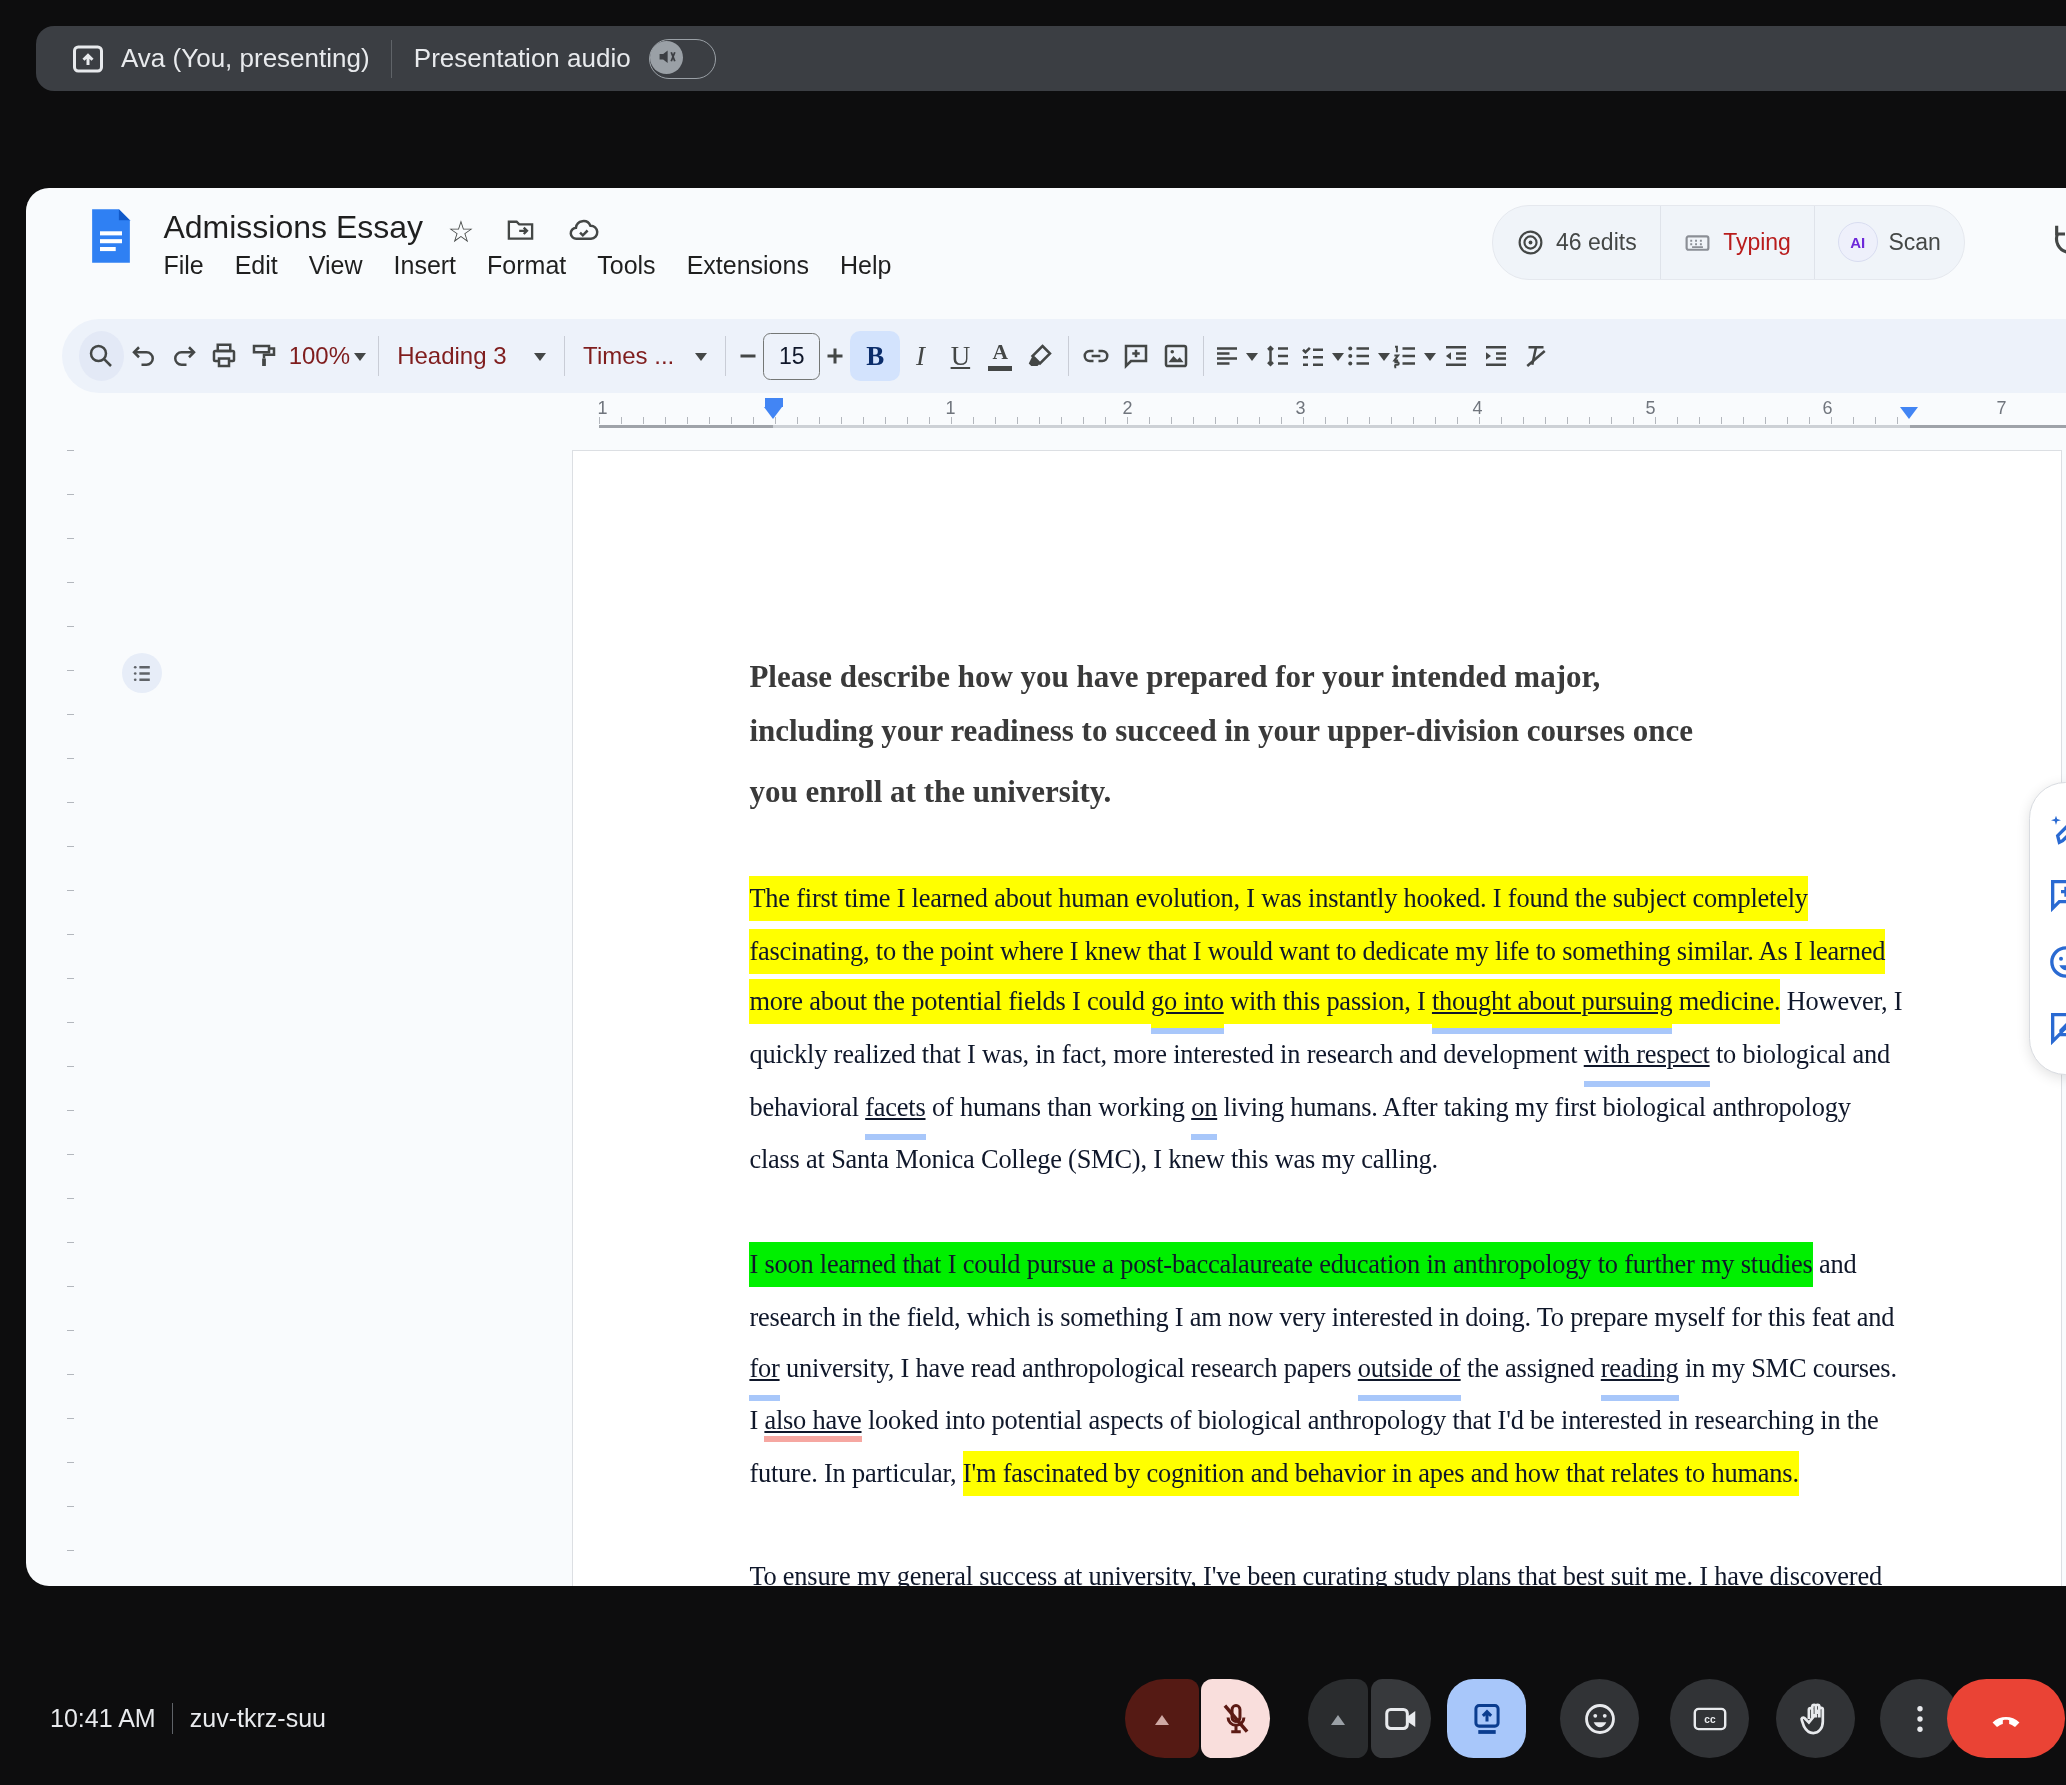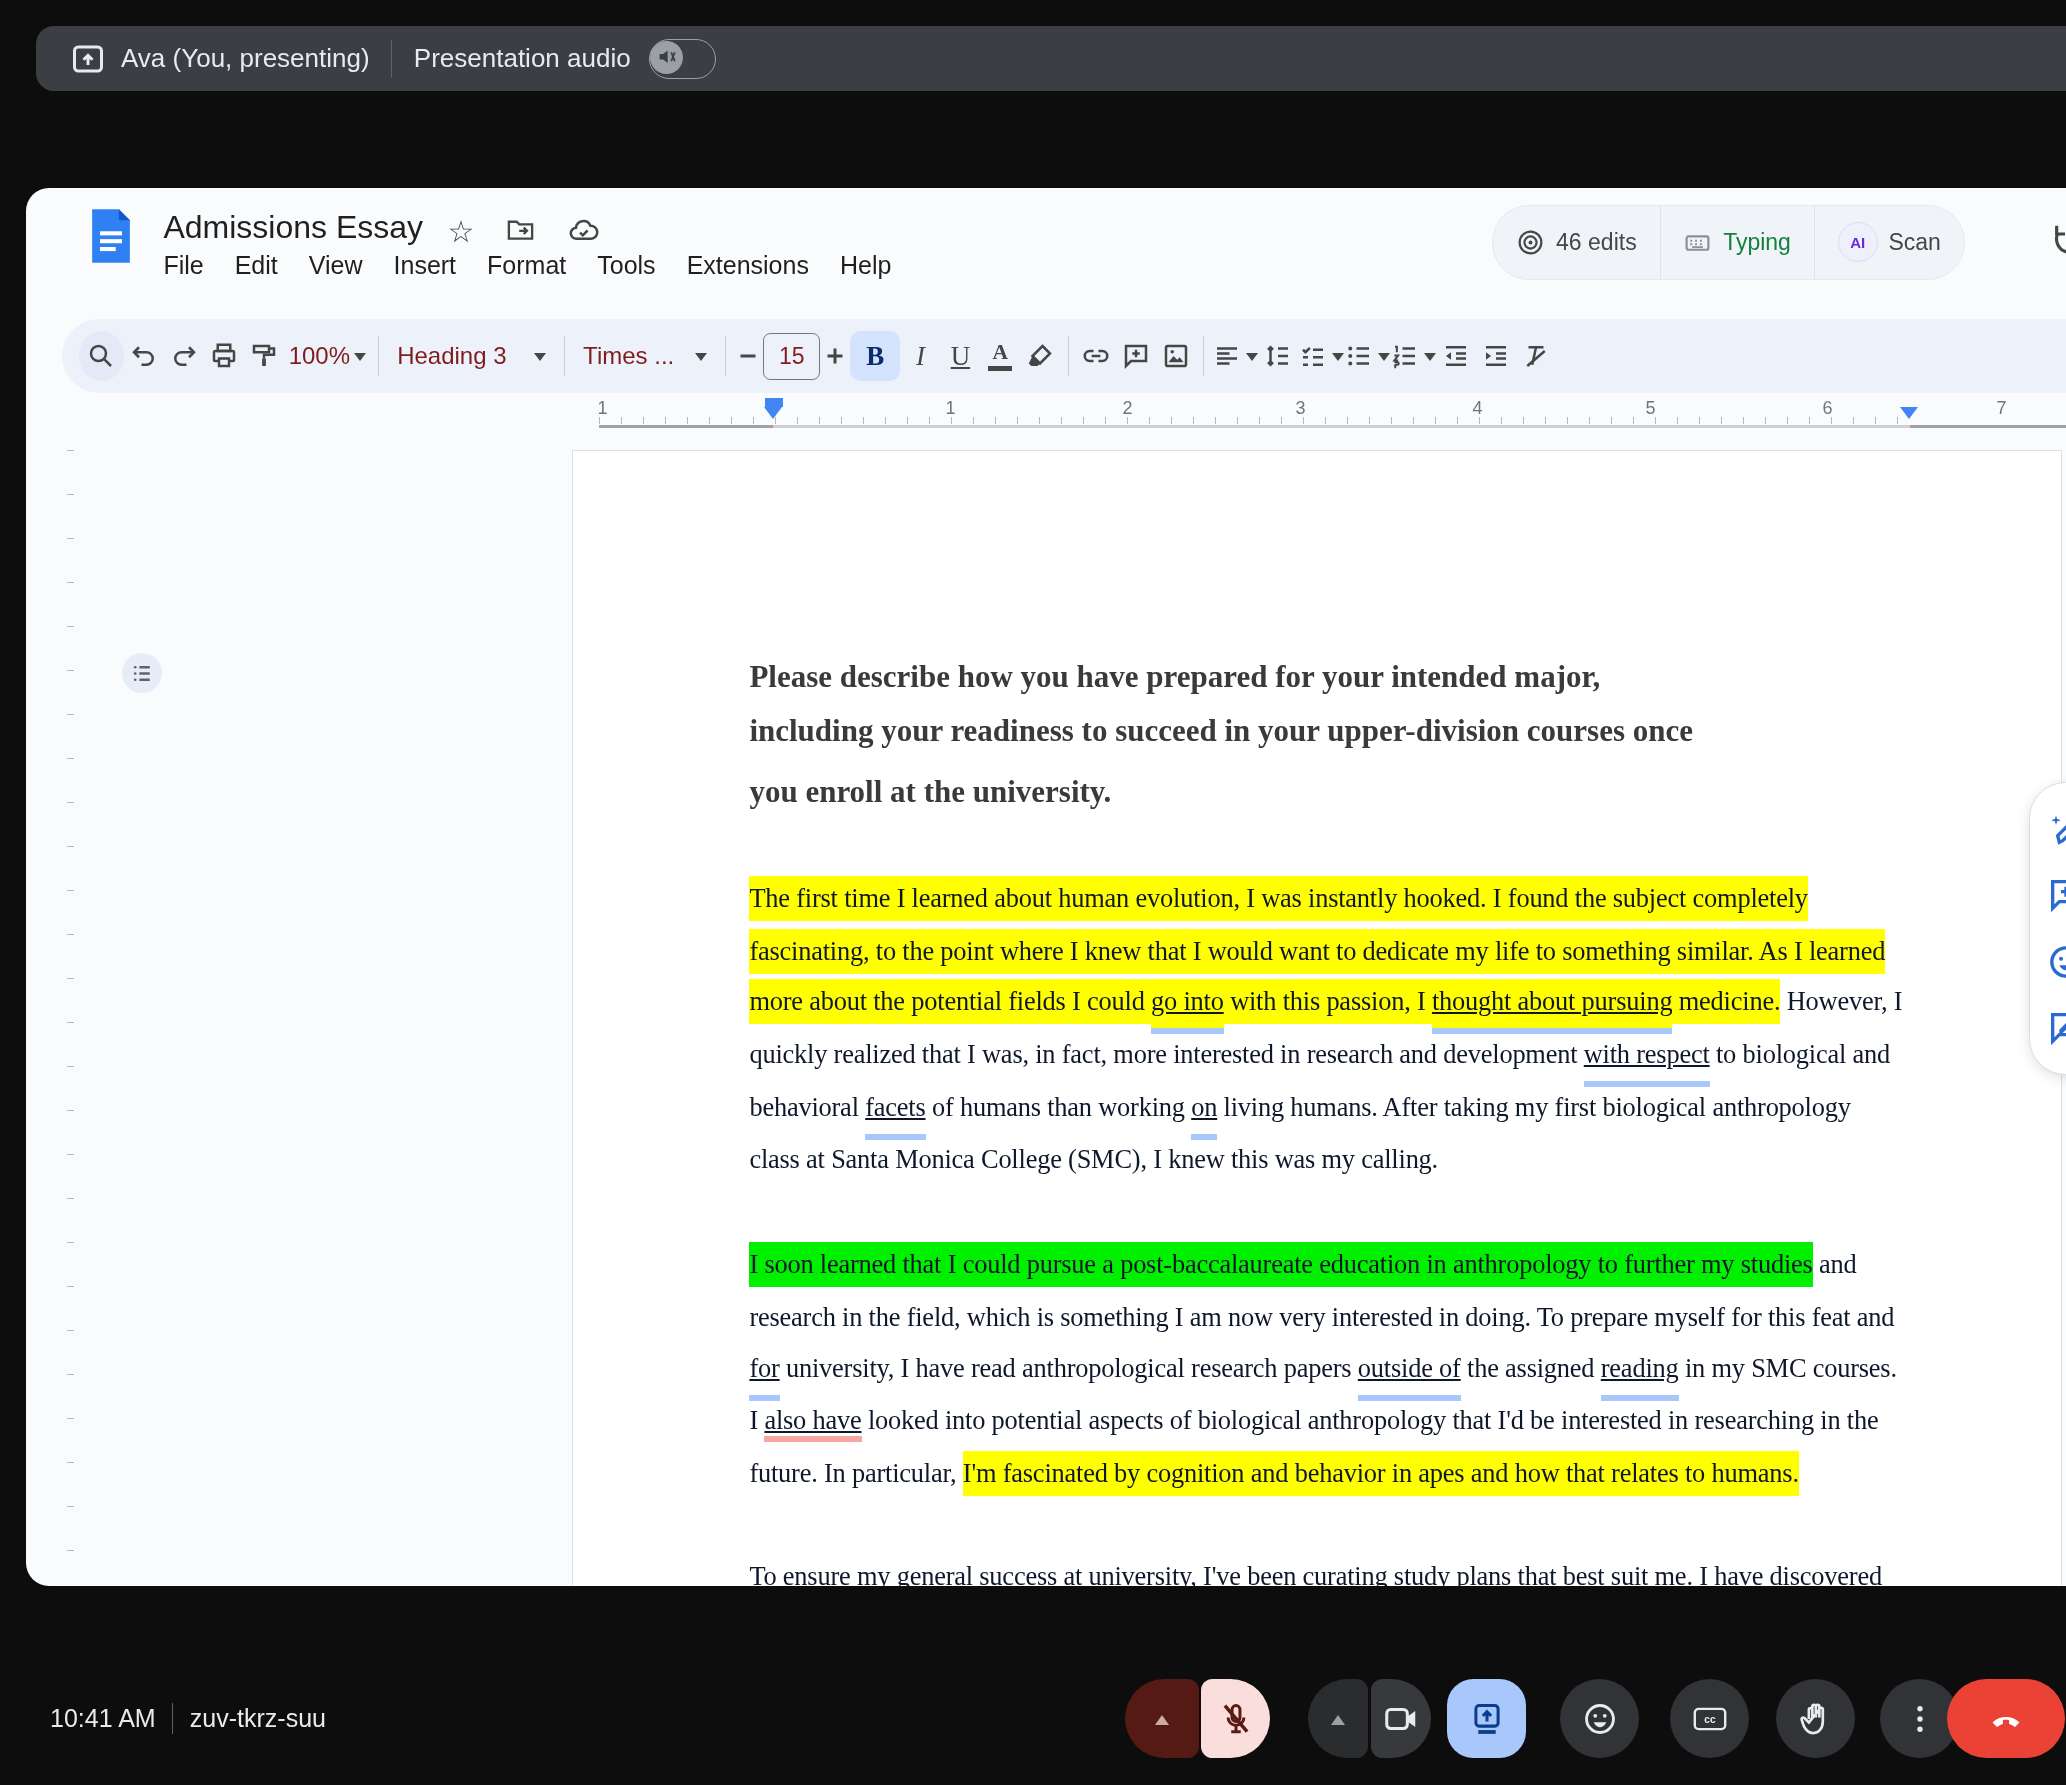--- a/index.html
+++ b/index.html
@@ -34,21 +34,21 @@
   #toolbar{left:36px;top:131px;width:2581px;height:74px;background:#edf2fa;border-radius:38px;
            display:flex;align-items:center;color:#444746;}
   .ti{display:flex;align-items:center;justify-content:center;min-width:40px;height:50px;border-radius:10px;}
   .ti svg{width:30px;height:30px;}
   .tdiv{width:0.8px;height:40px;background:#c9cdd6;margin:0 7.4px;}
   .caret{width:0;height:0;border:6.6px solid transparent;border-top:8.3px solid #444746;margin:7.4px 0 0 4.1px;}
   .tlabel{font-size:24px;color:#7f1d1d;}
   .glyph{font-size:27px;font-weight:bold;font-family:"Liberation Serif",serif;}
   #bold-btn{background:#d3e3fd;width:50px;}
   #size-box{width:55px;height:45px;border:1.7px solid #747775;border-radius:7.4px;display:flex;align-items:center;
-            justify-content:center;font-size:23px;color:#7f1d1d;}
+            justify-content:center;font-size:23px;color:#0f172a;}
 
   
   #ruler{left:36px;top:207px;width:2603px;height:36px;font-size:18px;color:#70757d;}
   .rnum{position:absolute;top:2.5px;}
   #rticks{position:absolute;left:537px;top:21.5px;width:1310px;height:7.4px;
           background:repeating-linear-gradient(90deg,#b3b7bd 0 1.2px,transparent 1.2px 22px);}
   #rline{position:absolute;left:537px;top:30px;width:1488px;height:3.3px;background:#cdd1d6;}
   .rdark{position:absolute;top:30px;height:3.3px;background:#9fa3a9;}
   .rmark{position:absolute;width:0;height:0;border:9px solid transparent;border-top:12.4px solid #4285f4;}
   #rmark-rect{position:absolute;left:703px;top:3.3px;width:18px;height:8.3px;background:#4285f4;}
@@ -157,21 +157,21 @@
             <circle cx="12" cy="12" r="1.6" fill="#444746"></circle>
           </svg>
         <span>46 edits</span>
       </div>
       <div class="pillsep"></div>
       <div class="pillseg">
         <svg viewBox="0 0 24 24" width="29" height="29">
             <rect x="3" y="7" width="18" height="11" rx="1.5" fill="none" stroke="#8b8f96" stroke-width="1.8"></rect>
             <path d="M6 10.5h1.6M10 10.5h1.6M14 10.5h1.6M18 10.5h0M6 13.5h1.6M10 13.5h1.6M14 13.5h1.6M7.5 15.8h9" stroke="#8b8f96" stroke-width="1.6"></path>
           </svg>
-        <span style="color:#15803d;">Typing</span>
+        <span style="color:#b91c1c;">Typing</span>
       </div>
       <div class="pillsep"></div>
       <div class="pillseg">
         <div id="ai-chip">
             <span>AI</span>
           </div>
         <span>Scan</span>
       </div>
     </div>
 

